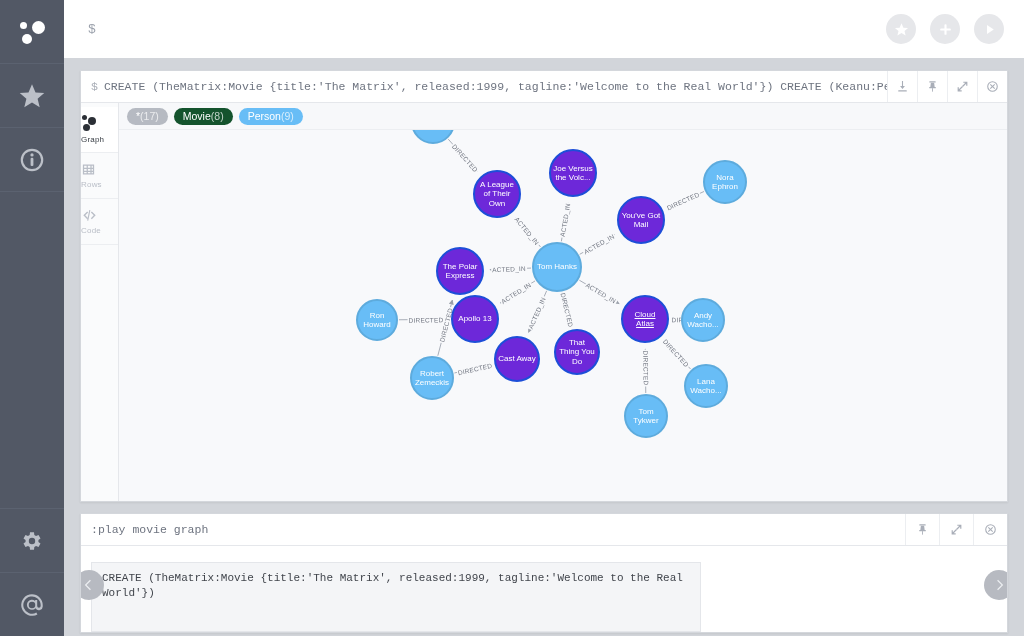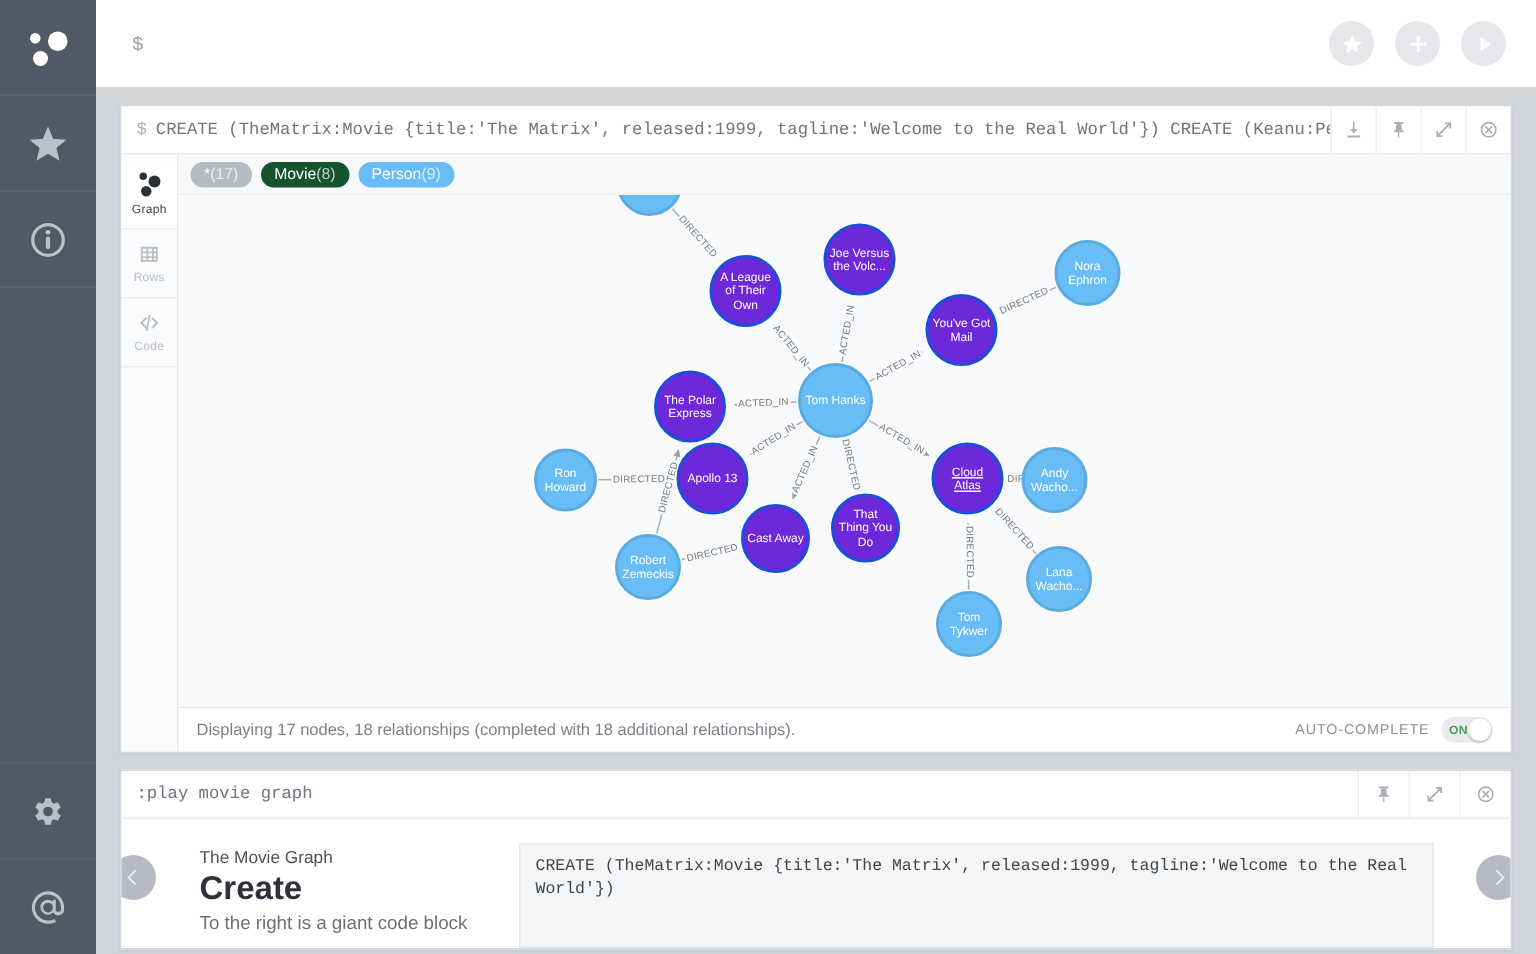--- a/index.html
+++ b/index.html
@@ -81,21 +81,21 @@
 
   .frame-body { flex: 1 1 auto; display: flex; min-height: 0; }
 
   
   .vtabs {
     width: 38px; background: #fafbfc; border-right: 1px solid #e5e7eb;
     display: flex; flex-direction: column; padding-top: 4px;
   }
   .vtab {
     height: 46px; display: flex; flex-direction: column;
-    align-items: center; justify-content: center; cursor: pointer;
+    align-items: flex-start; justify-content: center; cursor: pointer;
     border-bottom: 1px solid #eceef1; color: #b9bec7; font-size: 8px;
   }
   .vtab.active { background: #fff; color: #3b4047; }
   .vtab .vt-label { margin-top: 3px; letter-spacing: .2px; }
   .vtab svg { fill: currentColor; }
   .vtab.active .gicon i { background: #2b2f36; }
   .gicon { position: relative; width: 16px; height: 17px; }
   .gicon i { position: absolute; background: #b9bec7; border-radius: 50%; display:block; }
   .gicon i.g1 { width:5px; height:5px; left:1px; top:0px; }
   .gicon i.g2 { width:8px; height:8px; left:7px; top:2px; }
@@ -362,29 +362,20 @@
               <div class="node movie" style="width: 48px; height: 48px; left: 332px; top: 165px;">Apollo 13</div>
               <div class="node movie" style="width: 48px; height: 48px; left: 502px; top: 165px; text-decoration: underline;">Cloud Atlas</div>
               <div class="node person" style="width: 44px; height: 44px; left: 562px; top: 168px;">Andy Wacho...</div>
               <div class="node movie" style="width: 46px; height: 46px; left: 375px; top: 206px;">Cast Away</div>
               <div class="node movie" style="width: 46px; height: 46px; left: 435px; top: 199px;">That Thing You Do</div>
               <div class="node person" style="width: 44px; height: 44px; left: 291px; top: 226px;">Robert Zemeckis</div>
               <div class="node person" style="width: 44px; height: 44px; left: 565px; top: 234px;">Lana Wacho...</div>
               <div class="node person" style="width: 44px; height: 44px; left: 505px; top: 264px;">Tom Tykwer</div>
             </div>
 
-          <div class="gstatus">
-            <span>Displaying 17 nodes, 18 relationships (completed with 18 additional relationships).</span>
-            <span class="sp"></span>
-            <span class="ac-label">AUTO-COMPLETE</span>
-            <span class="toggle">
-              <span class="on">ON</span>
-              <span class="knob"></span>
-            </span>
-          </div>
 
         </div>
       </div>
     </div>
 
     <div class="frame" id="frame-play">
       <div class="frame-head">
         <div class="frame-cmd">
           <span>:play movie graph</span>
         </div>
@@ -410,25 +401,20 @@
         </div>
       </div>
 
       <div class="play-body">
         <div class="nav-arrow nav-prev">
           <svg width="14" height="14" viewBox="0 0 24 24">
             <path d="M15.2 4.6 13.7 3.1 4.8 12l8.9 8.9 1.5-1.5L7.8 12z"></path>
           </svg>
         </div>
 
-        <div class="guide-text">
-          <div class="guide-kicker">The Movie Graph</div>
-          <div class="guide-title">Create</div>
-          <div class="guide-sub">To the right is a giant code block</div>
-        </div>
 
         <div class="code-block">CREATE (TheMatrix:Movie {title:'The Matrix', released:1999, tagline:'Welcome to the Real World'})</div>
 
         <div class="nav-arrow nav-next">
           <svg width="14" height="14" viewBox="0 0 24 24">
             <path d="M8.8 4.6 10.3 3.1 19.2 12l-8.9 8.9-1.5-1.5 7.4-7.4z"></path>
           </svg>
         </div>
       </div>
     </div>

